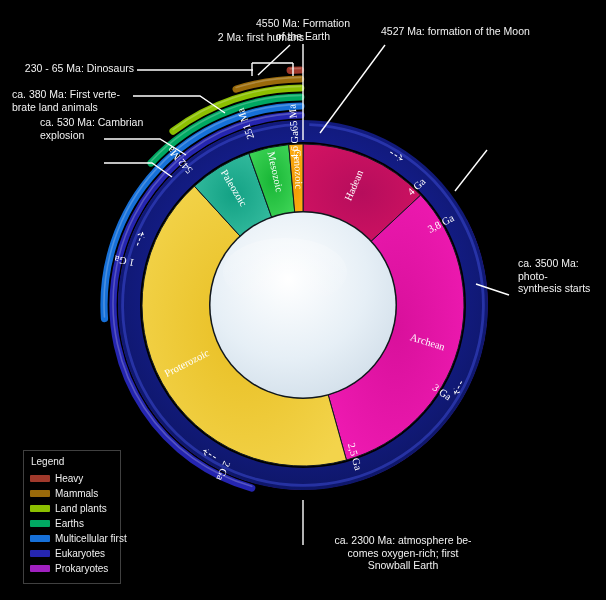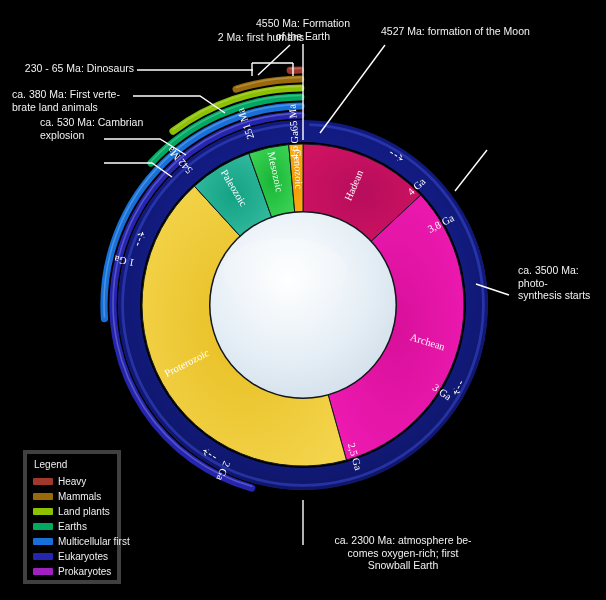--- a/index.html
+++ b/index.html
@@ -8,21 +8,21 @@
   #stage{position:relative;width:606px;height:600px;background:#000;}
   svg#clock{position:absolute;left:0;top:0;width:606px;height:600px;}
   .anno{position:absolute;font-size:10.5px;line-height:12.6px;color:#f2f2f2;
         font-family:"Liberation Sans",sans-serif;white-space:pre-line;}
   .anno.c{text-align:center;}
   .anno.r{text-align:right;}
   .anno.l{text-align:left;}
 
   
   #legend{position:absolute;left:23px;top:450px;width:98px;height:134px;
-          background:#000;border:4px solid #404040;box-sizing:border-box;
+          background:#000;border:1px solid #404040;box-sizing:border-box;
           padding:5px 6px 4px 6px;}
   #legend .ltitle{font-size:10px;color:#eee;margin:0 0 4px 1px;}
   #legend .lrow{display:flex;align-items:center;height:15px;}
   #legend .sw{width:20px;height:7px;margin-right:5px;border-radius:1px;flex:0 0 20px;}
   #legend .ltxt{font-size:10px;color:#f0f0f0;white-space:nowrap;}
 </style>
 </head>
 <body>
 
 <div id="stage">
@@ -153,21 +153,21 @@
 
   <div class="anno c" style="left:237px;top:17px;width:132px;">4550 Ma: Formation
 of the Earth</div>
   <div class="anno r" style="left:124px;top:31px;width:180px;">2 Ma: first humans</div>
   <div class="anno l" style="left:381px;top:25px;width:210px;">4527 Ma: formation of the Moon</div>
   <div class="anno r" style="left:0px;top:62px;width:134px;text-align:right;">230 - 65 Ma: Dinosaurs</div>
   <div class="anno l" style="left:12px;top:88px;width:128px;">ca. 380 Ma: First verte-
 brate land animals</div>
   <div class="anno l" style="left:14px;top:116px;width:130px;margin-left:26px;">ca. 530 Ma: Cambrian
 explosion</div>
-  <div class="anno l" style="left:518px;top:264px;width:88px;">ca. 3500 Ma: photo-
+  <div class="anno l" style="left:518px;top:257px;width:88px;">ca. 3500 Ma: photo-
 synthesis starts</div>
   <div class="anno c" style="left:313px;top:534px;width:180px;">ca. 2300 Ma: atmosphere be-
 comes oxygen-rich; first
 Snowball Earth</div>
 
   <div id="legend">
     <div class="ltitle">Legend</div>
     <div id="legend-rows">
         <div class="lrow">
           <div class="sw" style="background: rgb(160, 57, 43);"></div>

